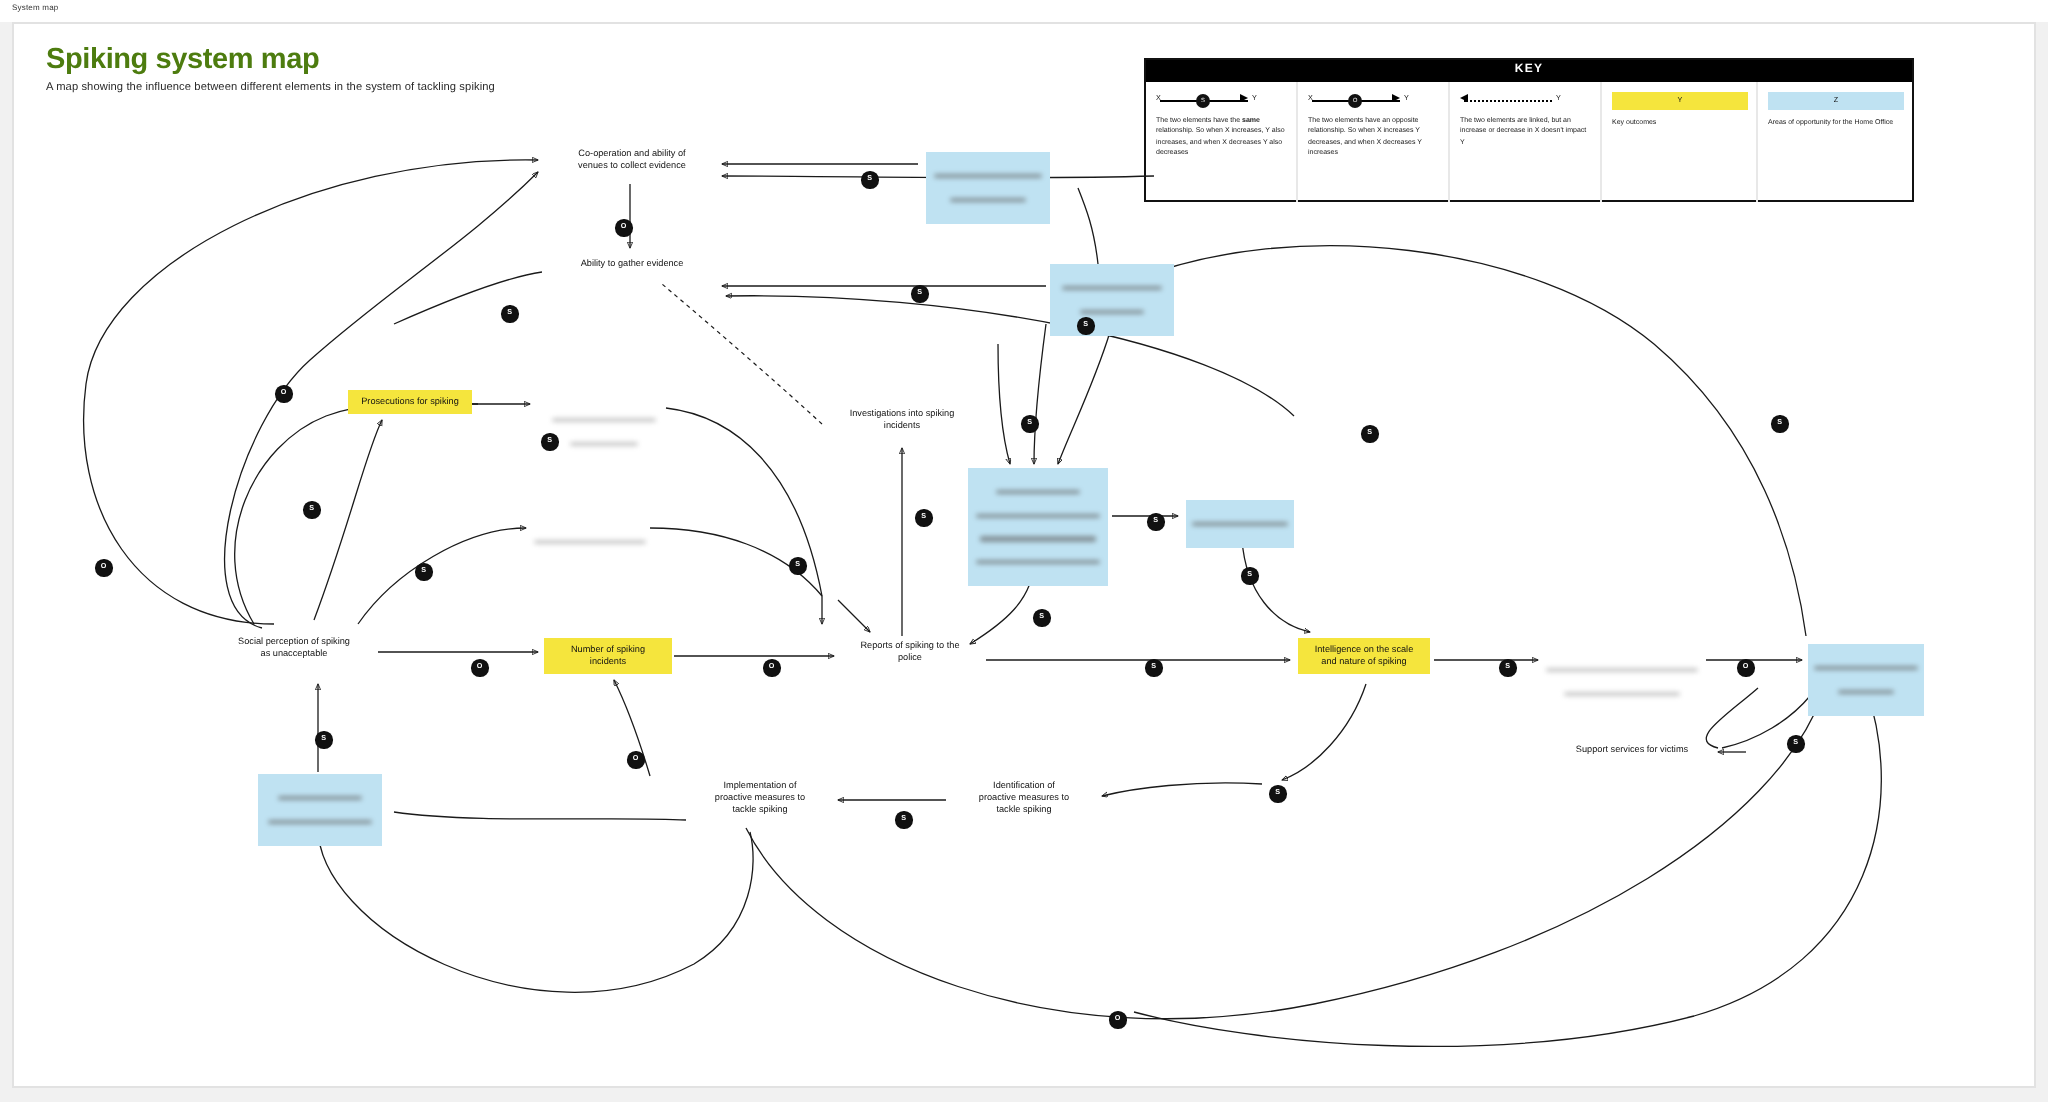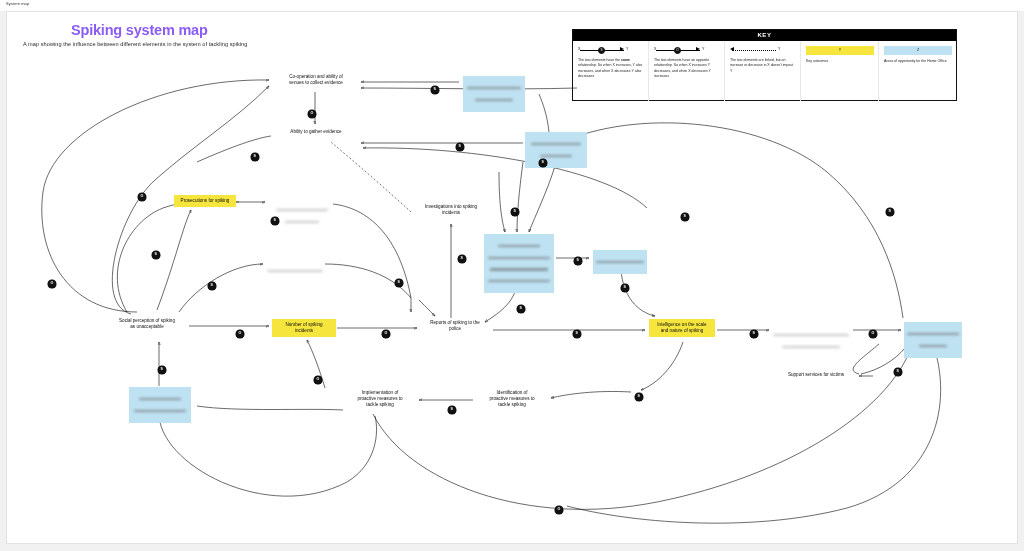--- a/index.html
+++ b/index.html
@@ -26,23 +26,22 @@
     position:absolute;left:6px;top:11px;
     width:1012px;height:533px;
     background:#ffffff;
     border:1px solid #e2e2e2;
     box-sizing:border-box;
     overflow:hidden;
   }
 
   .title{
     position:absolute;left:16px;top:10px;
-    font-size:14.5px;font-weight:bold;color:#8b5cf6;
+    font-size:14.5px;font-weight:bold;color:#4d7c0f;
     letter-spacing:-0.2px;
-    margin-left:48px;
   }
   .subtitle{
     position:absolute;left:16px;top:29px;
     font-size:5.6px;color:#2b2b2b;letter-spacing:.05px;
   }
 
   
   .key{
     position:absolute;left:565px;top:17px;
     width:385px;height:72px;

